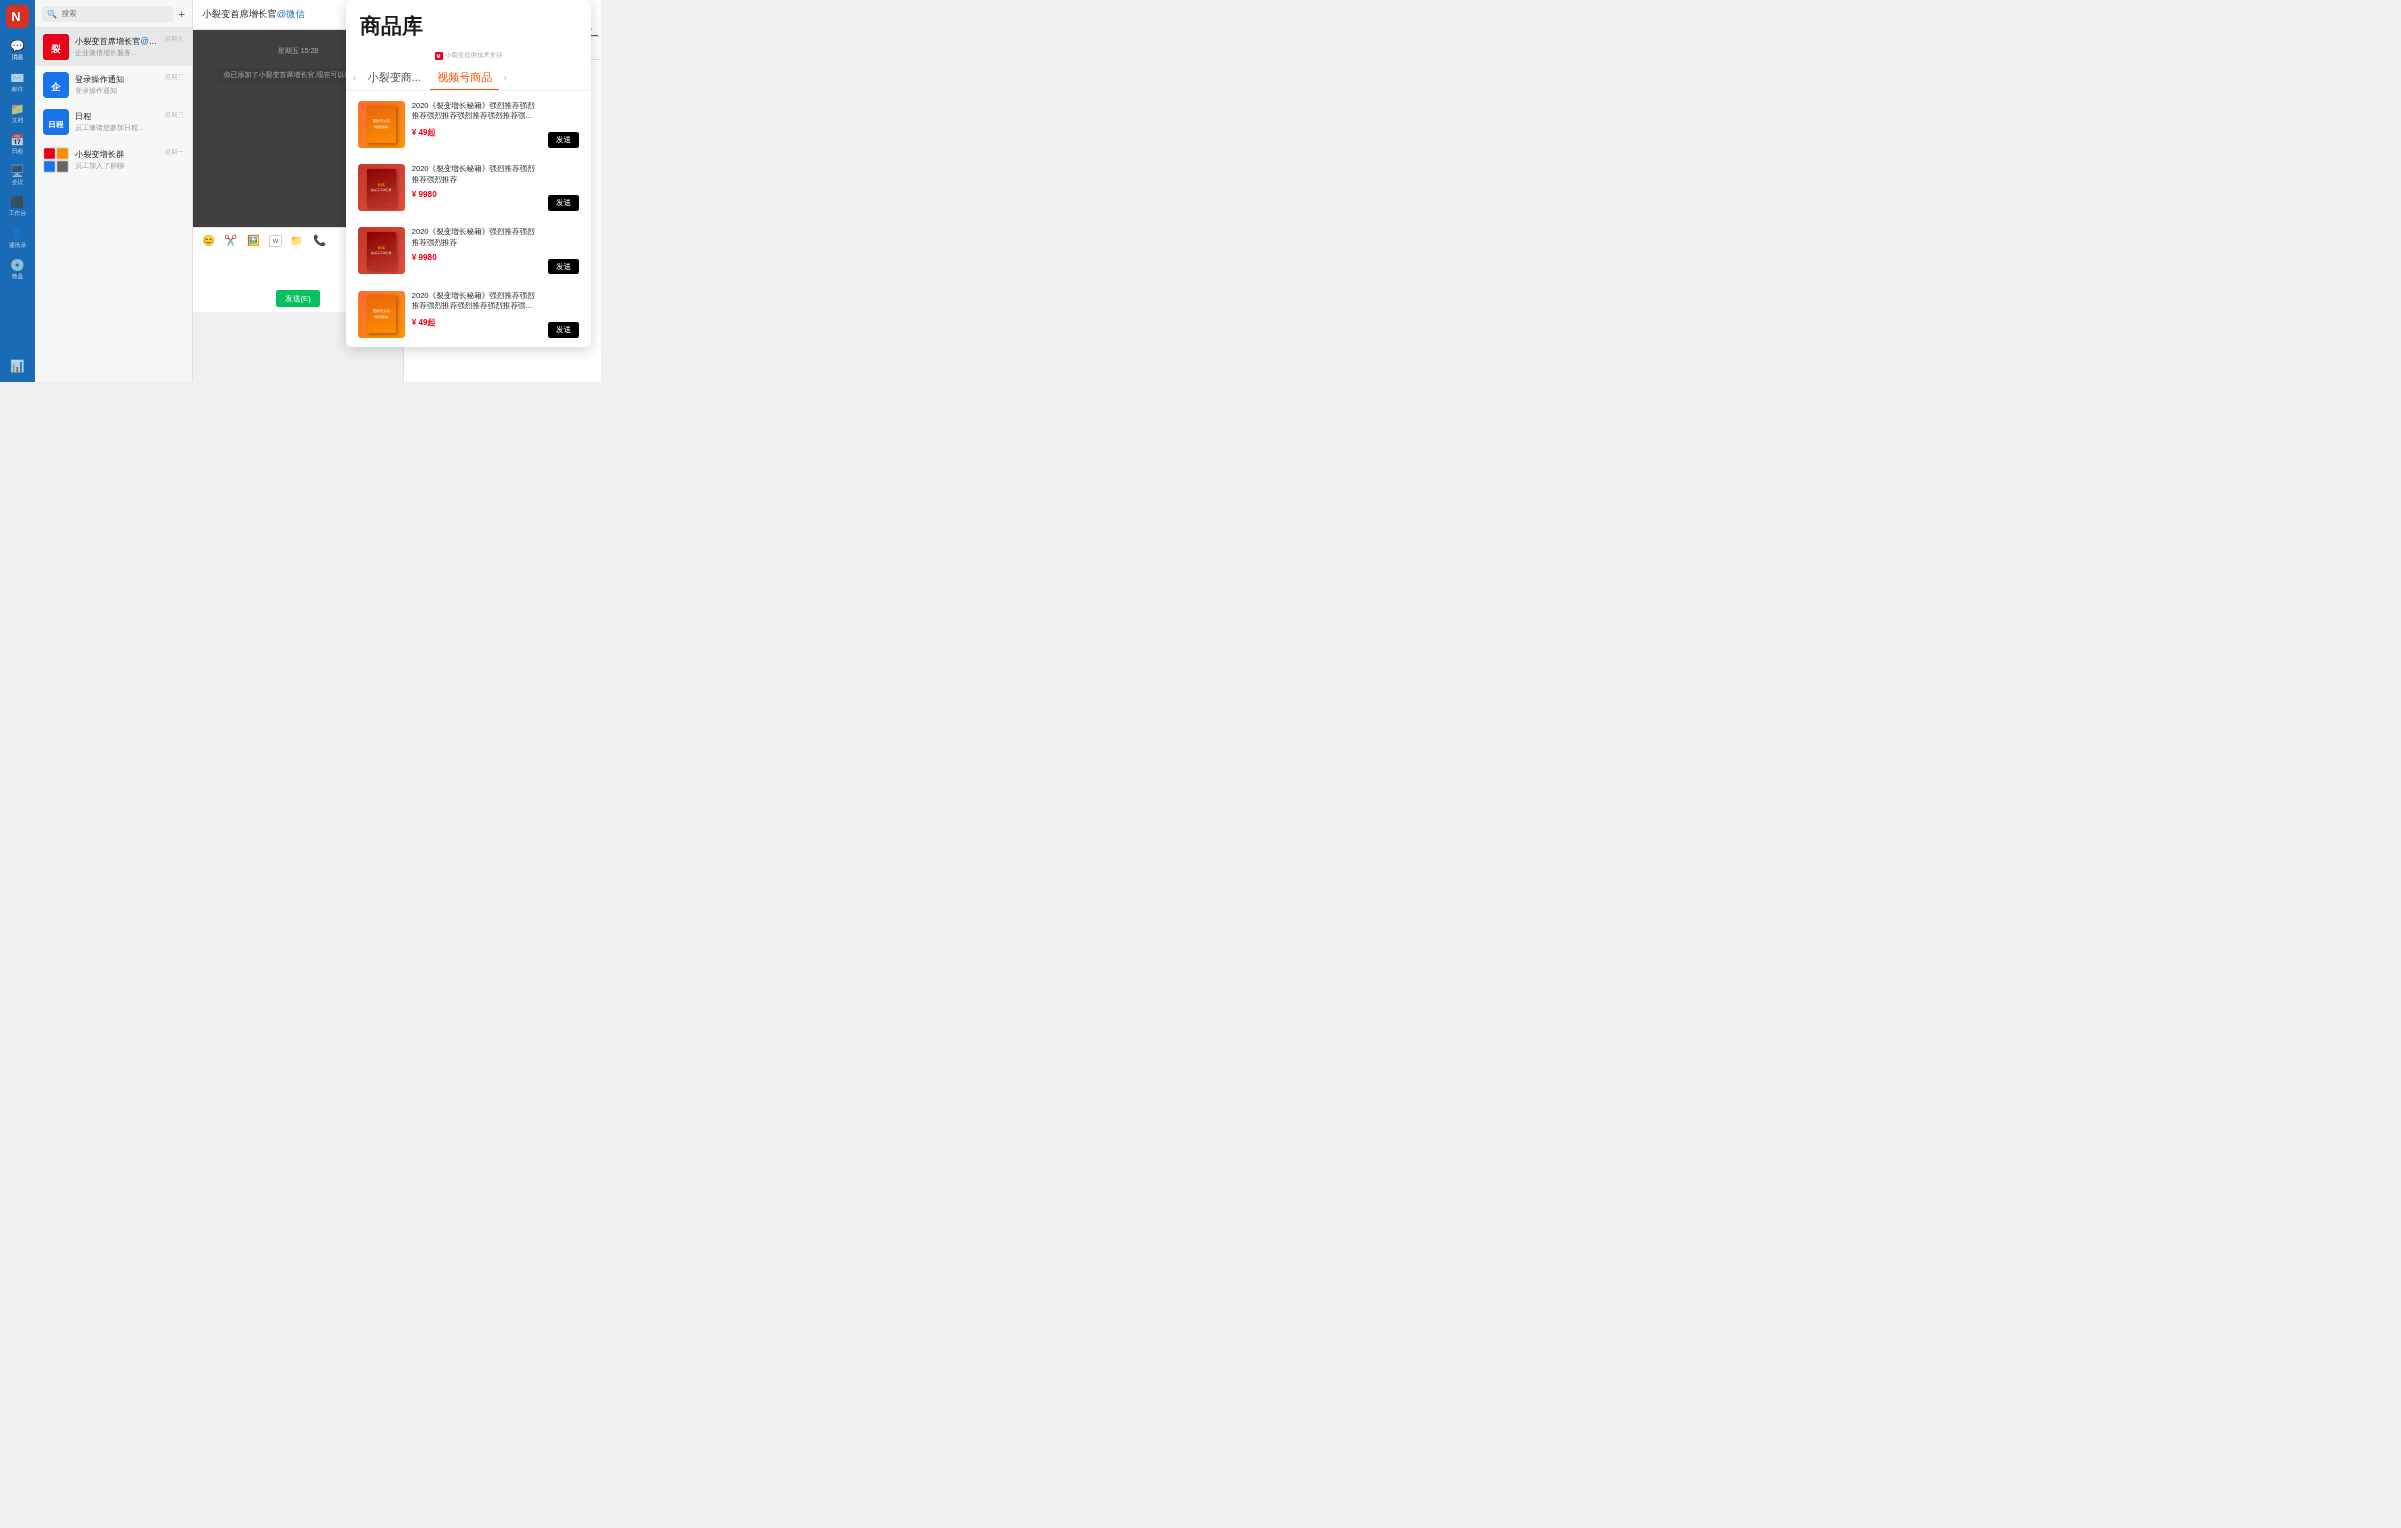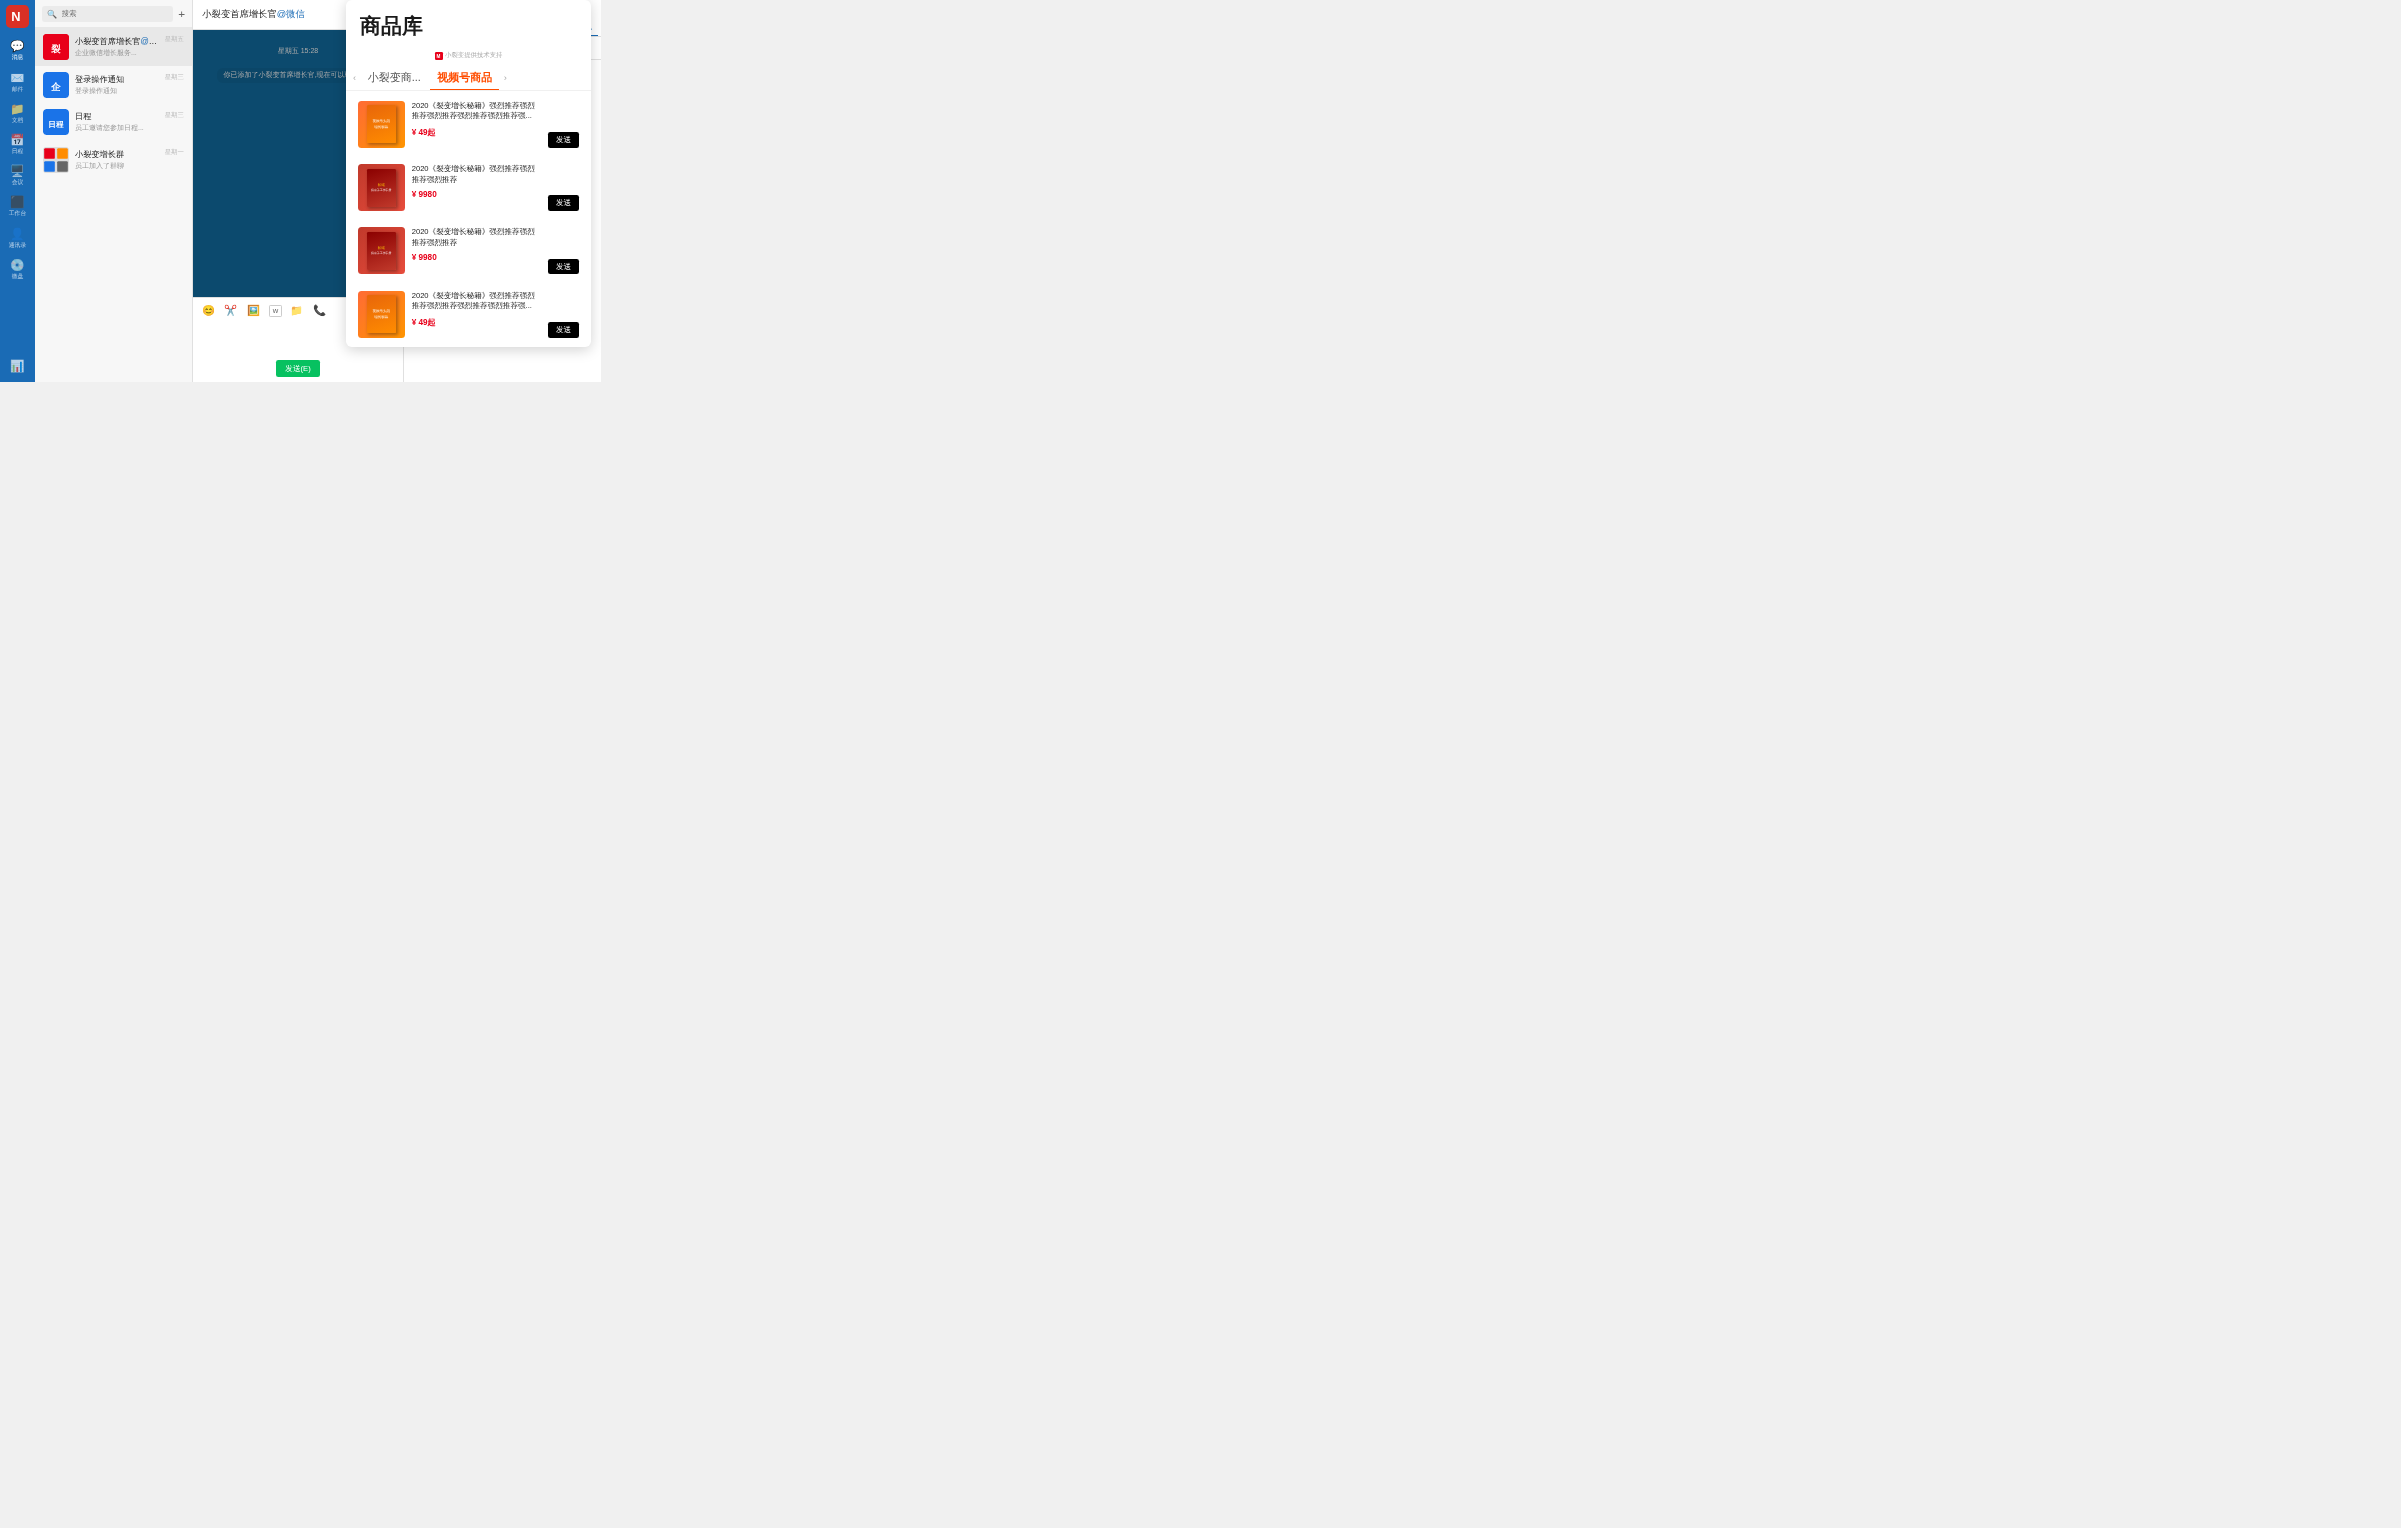--- a/index.html
+++ b/index.html
@@ -163,22 +163,22 @@
       flex-shrink: 0;
       align-self: flex-start;
       margin-top: 1.2px;
     }
 
     
     .chat-main {
       flex: 1;
       display: flex;
       flex-direction: column;
-      background: #0c4a6e;
-      height: 382px;
+      background: #404040;
+      height: 312px;
       position: relative;
     }
     .chat-header {
       height: 30px;
       background: #fff;
       border-bottom: 0.6px solid #e0e0e0;
       display: flex;
       align-items: center;
       padding: 0 9.3px;
       justify-content: space-between;
@@ -336,21 +336,21 @@
       font-size: 11px;
       color: #555;
       padding: 4.7px 7px;
       cursor: pointer;
       border-bottom: 1.2px solid transparent;
       white-space: nowrap;
     }
     .product-tab.active {
       color: #ff4d00;
       border-bottom-color: #ff4d00;
-      font-weight: 700;
+      font-weight: 400;
     }
     .product-tab-arrow {
       font-size: 9.3px;
       color: #aaa;
       cursor: pointer;
       padding: 2.3px;
     }
     .product-support {
       text-align: center;
       font-size: 6.4px;

